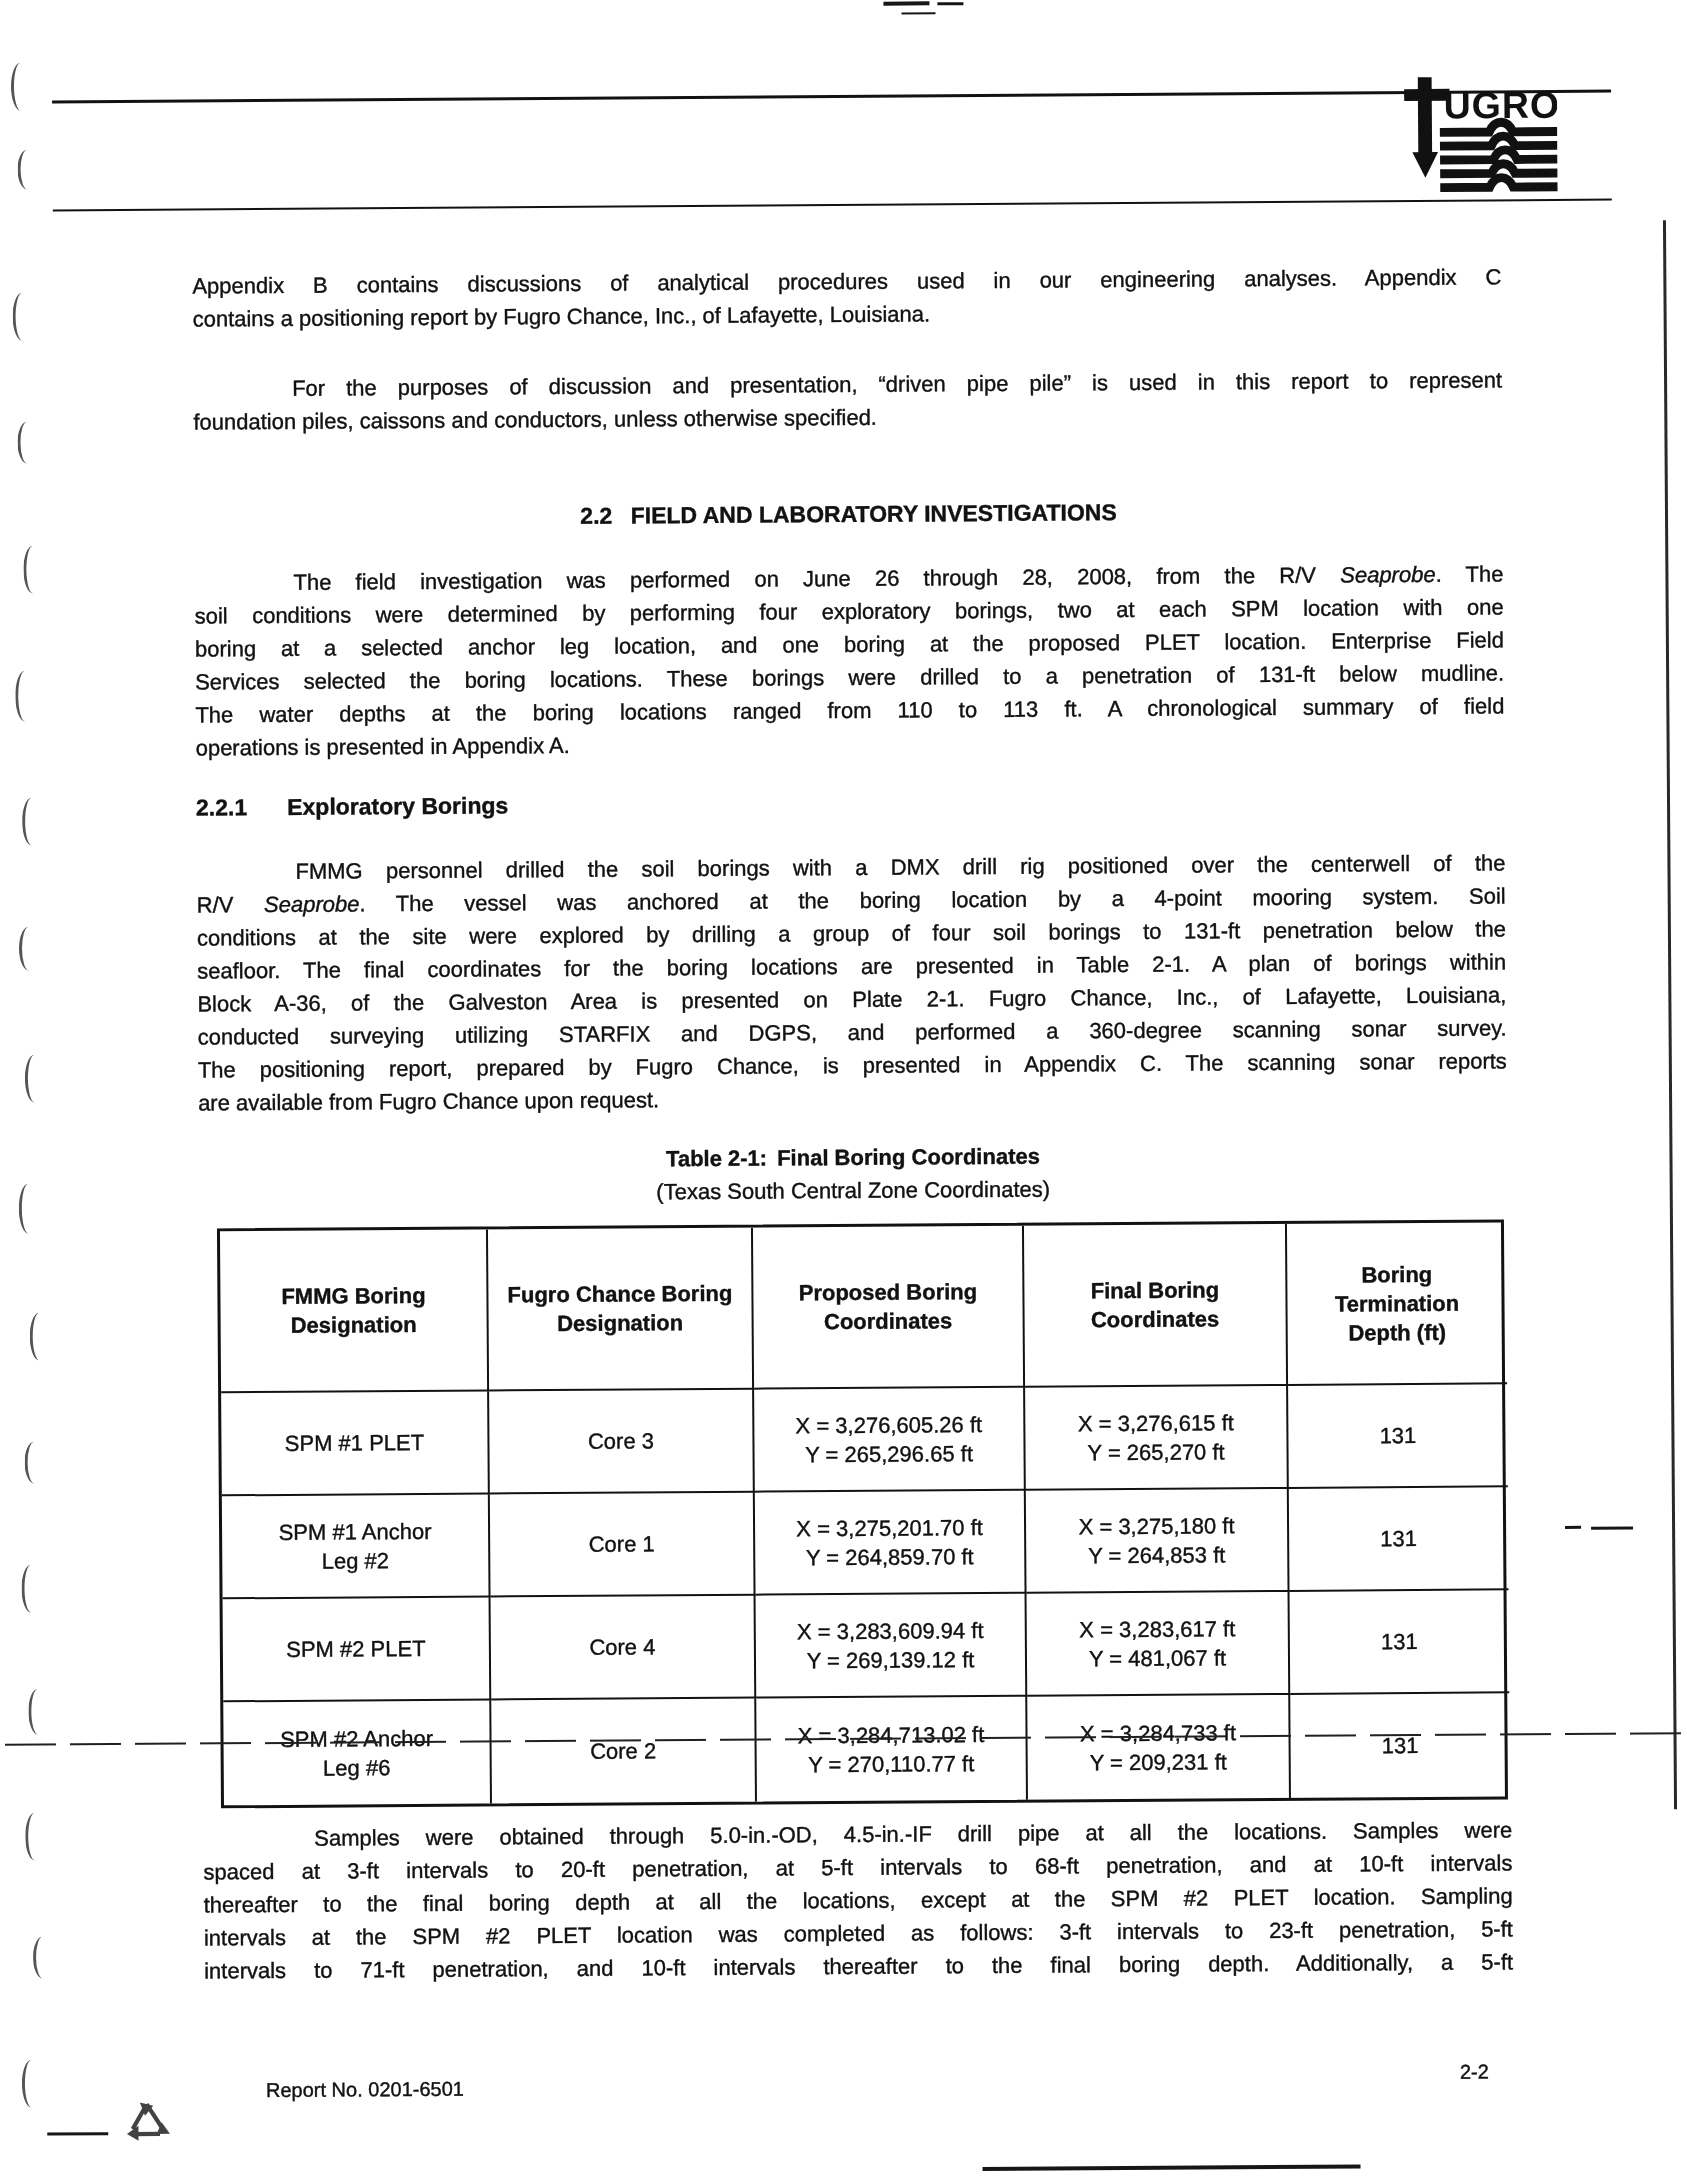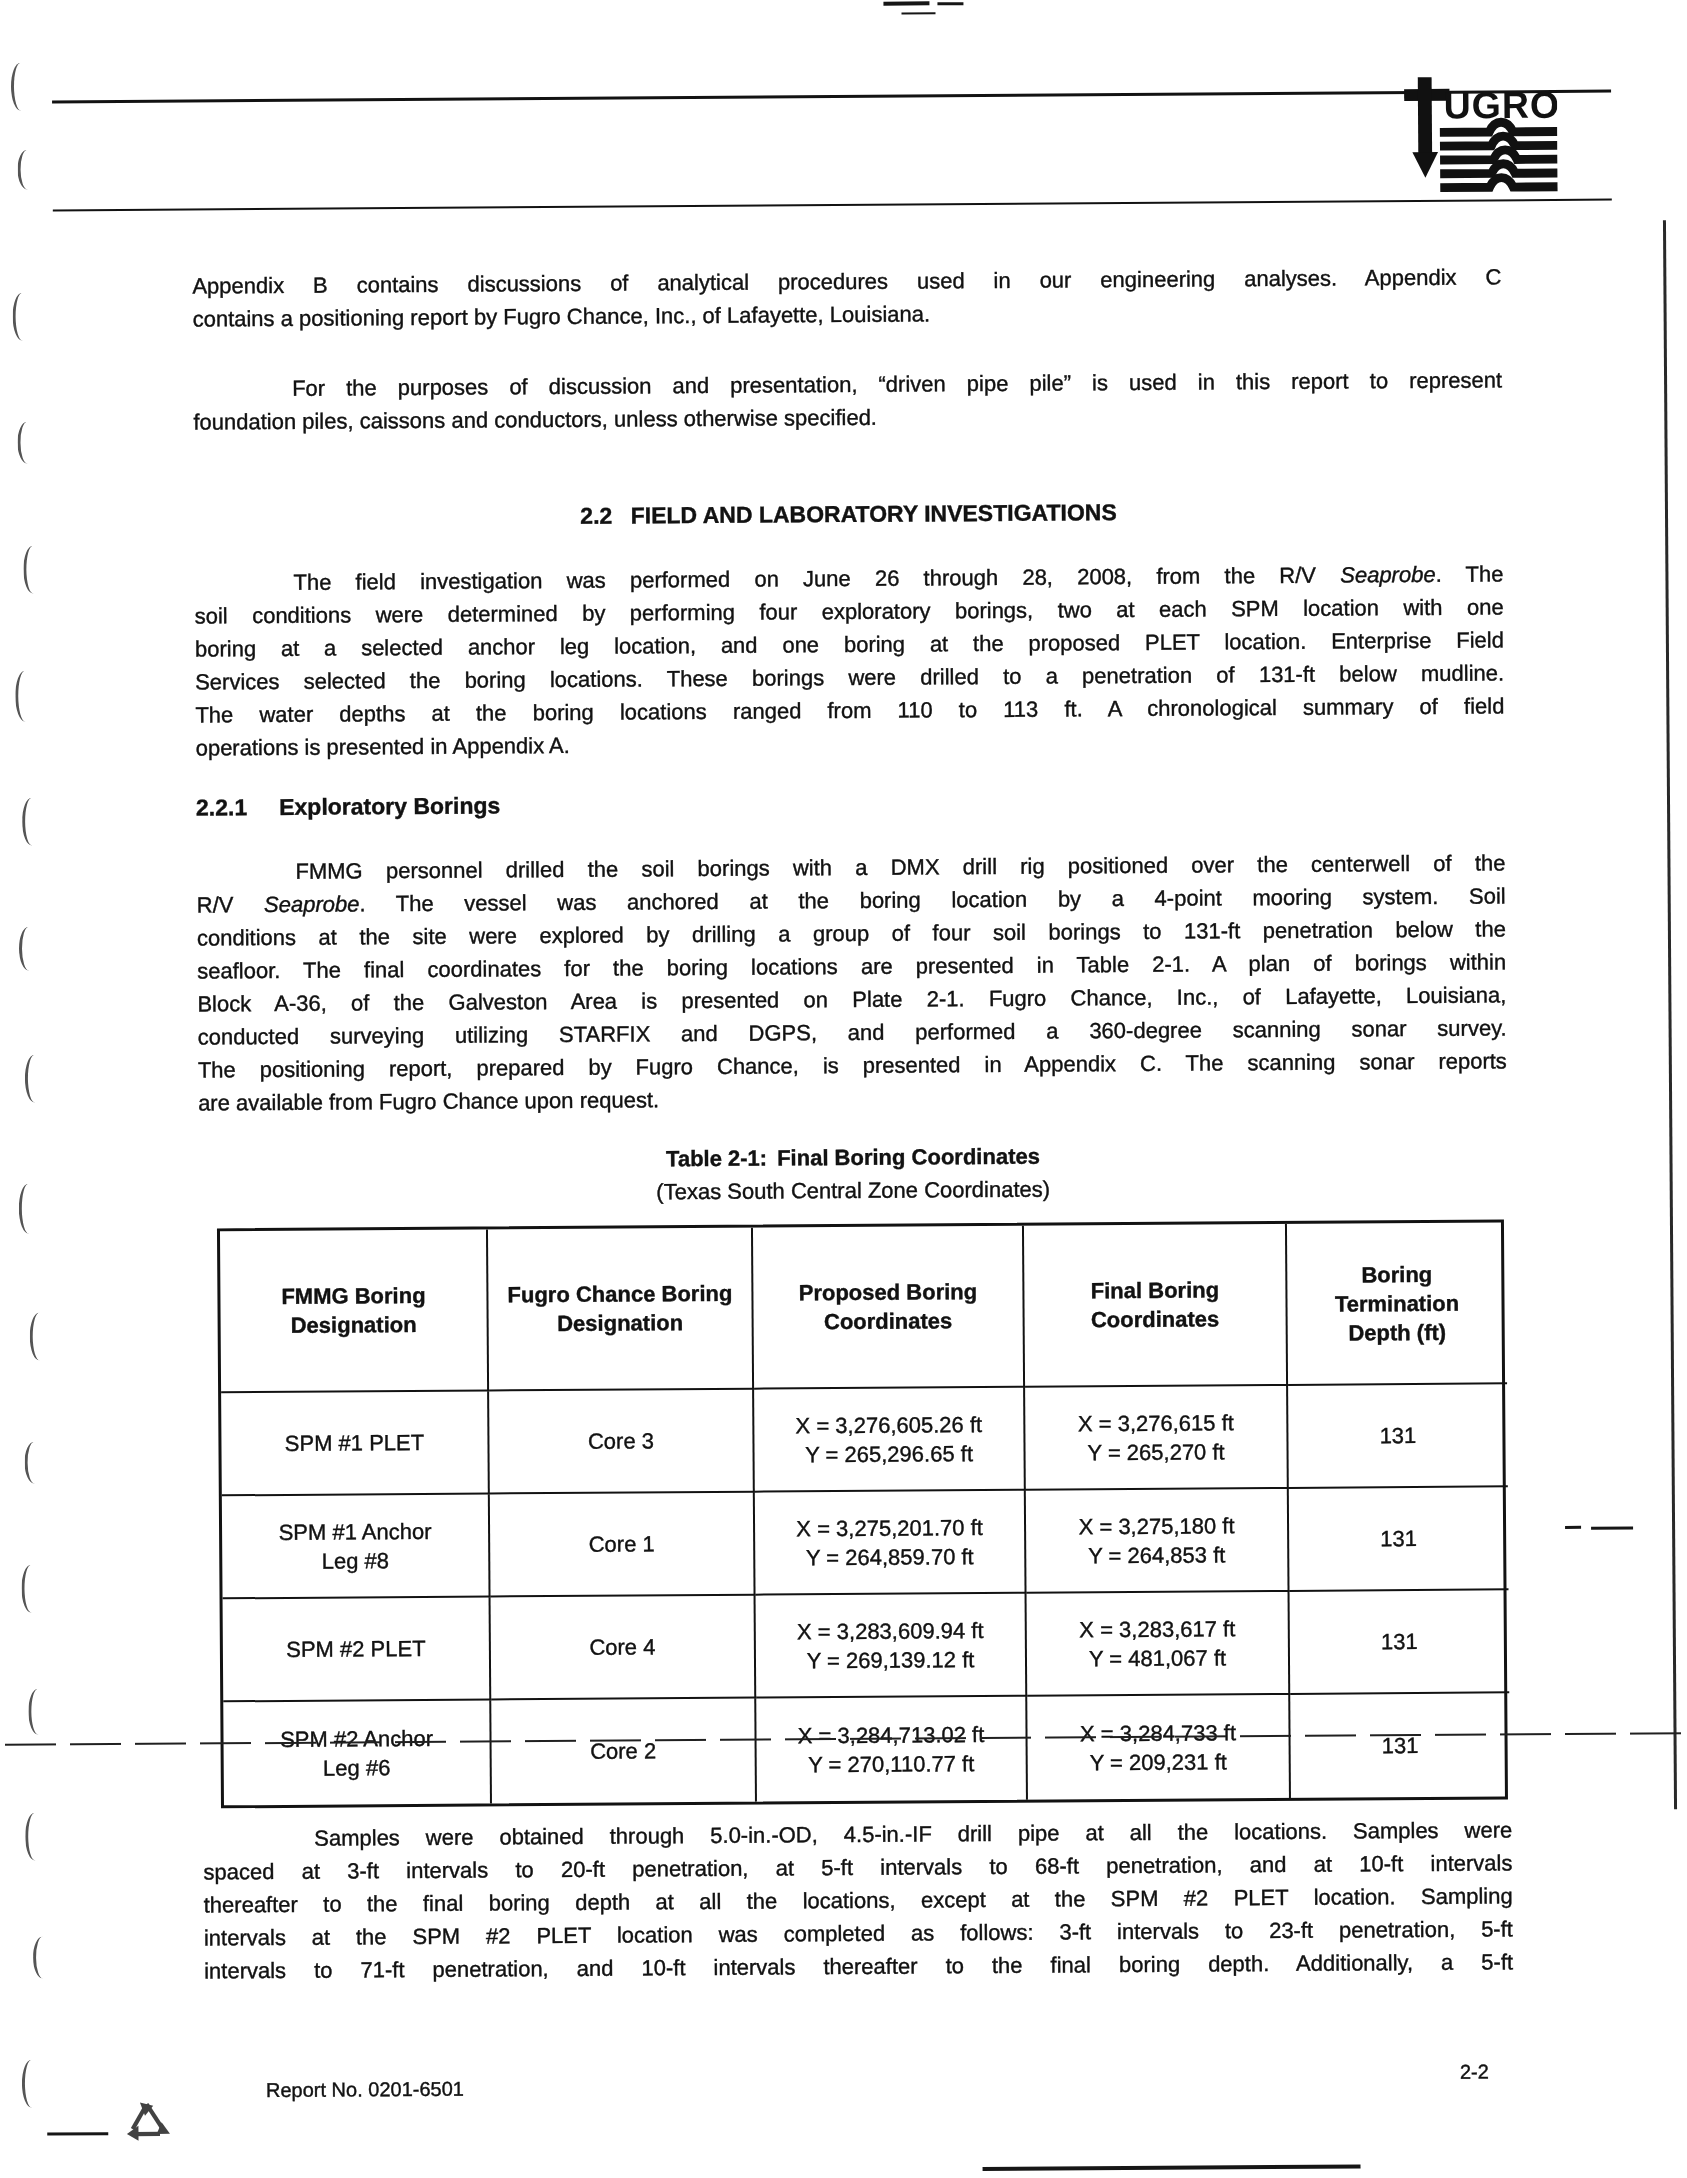--- a/index.html
+++ b/index.html
@@ -13,21 +13,21 @@
   .txt{-webkit-text-stroke:0.4px currentColor;}
   .rule{position:absolute;background:#121212;}
   .block{position:absolute;left:198px;width:1309px;font-size:22px;line-height:33px;}
   .jline{text-align:justify;text-align-last:justify;}
   .jlast{text-align:justify;text-align-last:left;}
   .ind{text-indent:99px;}
   .ind2{text-indent:111px;}
   .it{font-style:italic;margin-top:7px;}
   .h-center{position:absolute;left:198px;width:1309px;text-align:center;font-weight:bold;font-size:23px;}
   .h-sub{position:absolute;left:198px;width:1309px;font-weight:bold;font-size:23px;}
-  .h-sub .num{margin-right:32px;}
+  .h-sub .num{margin-right:40px;}
   .tbl-title-wrap{position:absolute;left:198px;width:1309px;text-align:center;font-size:22px;line-height:33px;}
   .tbl-title-wrap .b{font-weight:bold;}
   .tbl-title-wrap .lbl{margin-right:10px;}
   .tbl{
     position:absolute;left:216px;top:1224px;width:1287px;
     display:grid;grid-template-columns:268px 265px 271px 263px 219px;
     border:3px solid #121212;box-sizing:border-box;font-size:22px;
   }
   .cell{
     border-right:2px solid #121212;border-bottom:2px solid #121212;
@@ -142,21 +142,21 @@
         <span>Y = 265,296.65 ft</span>
     </div>
     <div class="cell dcell">
       <span>X = 3,276,615 ft</span>
         <span>Y = 265,270 ft</span>
     </div>
     <div class="cell dcell last">131</div>
 
     <div class="cell dcell">
       <span>SPM #1 Anchor</span>
-        <span>Leg #8</span>
+        <span>Leg #2</span>
     </div>
     <div class="cell dcell">Core 1</div>
     <div class="cell dcell">
       <span>X = 3,275,201.70 ft</span>
         <span>Y = 264,859.70 ft</span>
     </div>
     <div class="cell dcell">
       <span>X = 3,275,180 ft</span>
         <span>Y = 264,853 ft</span>
     </div>

